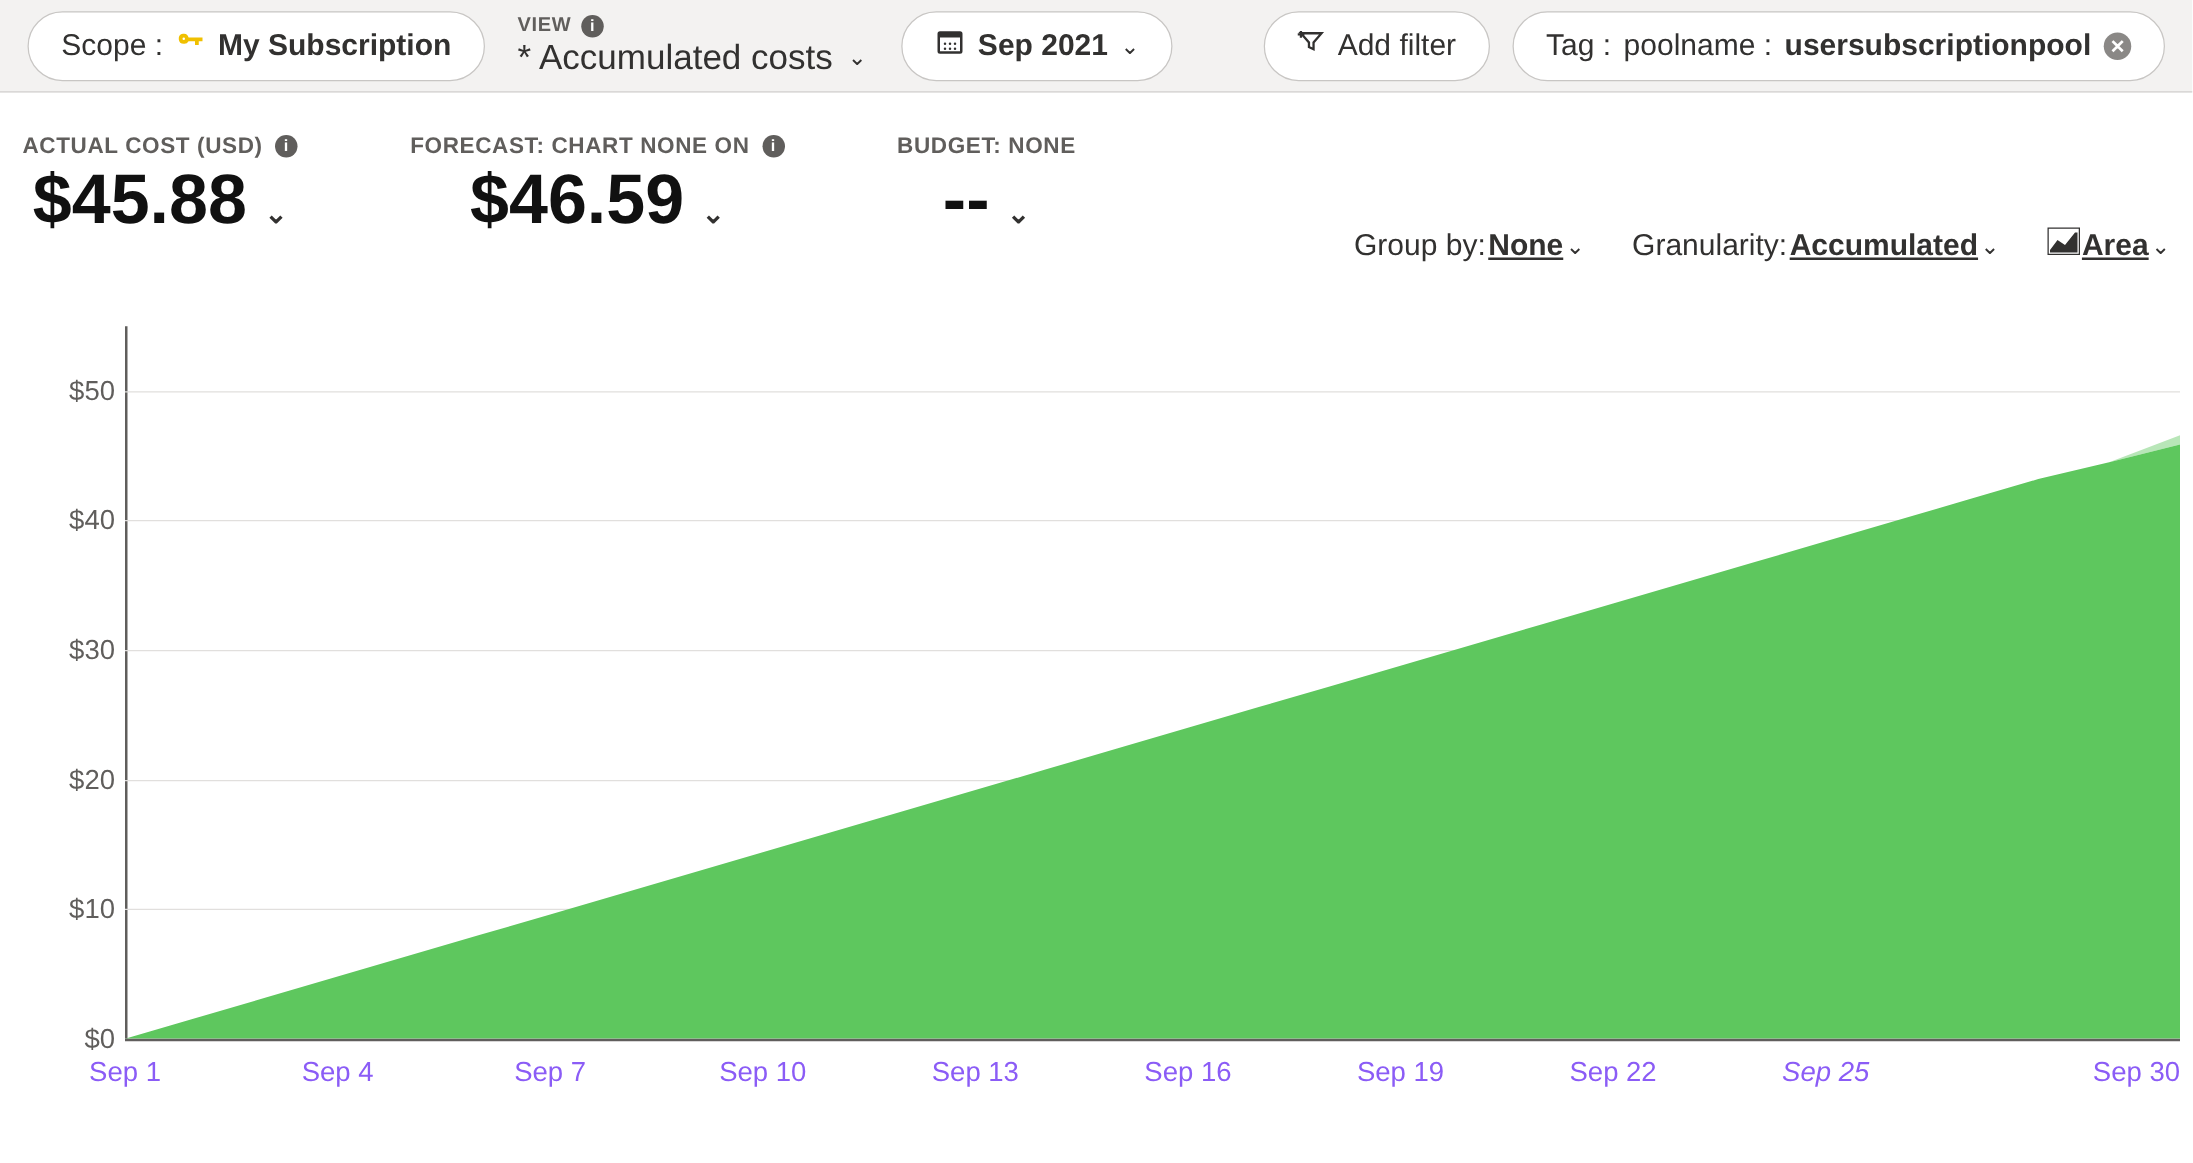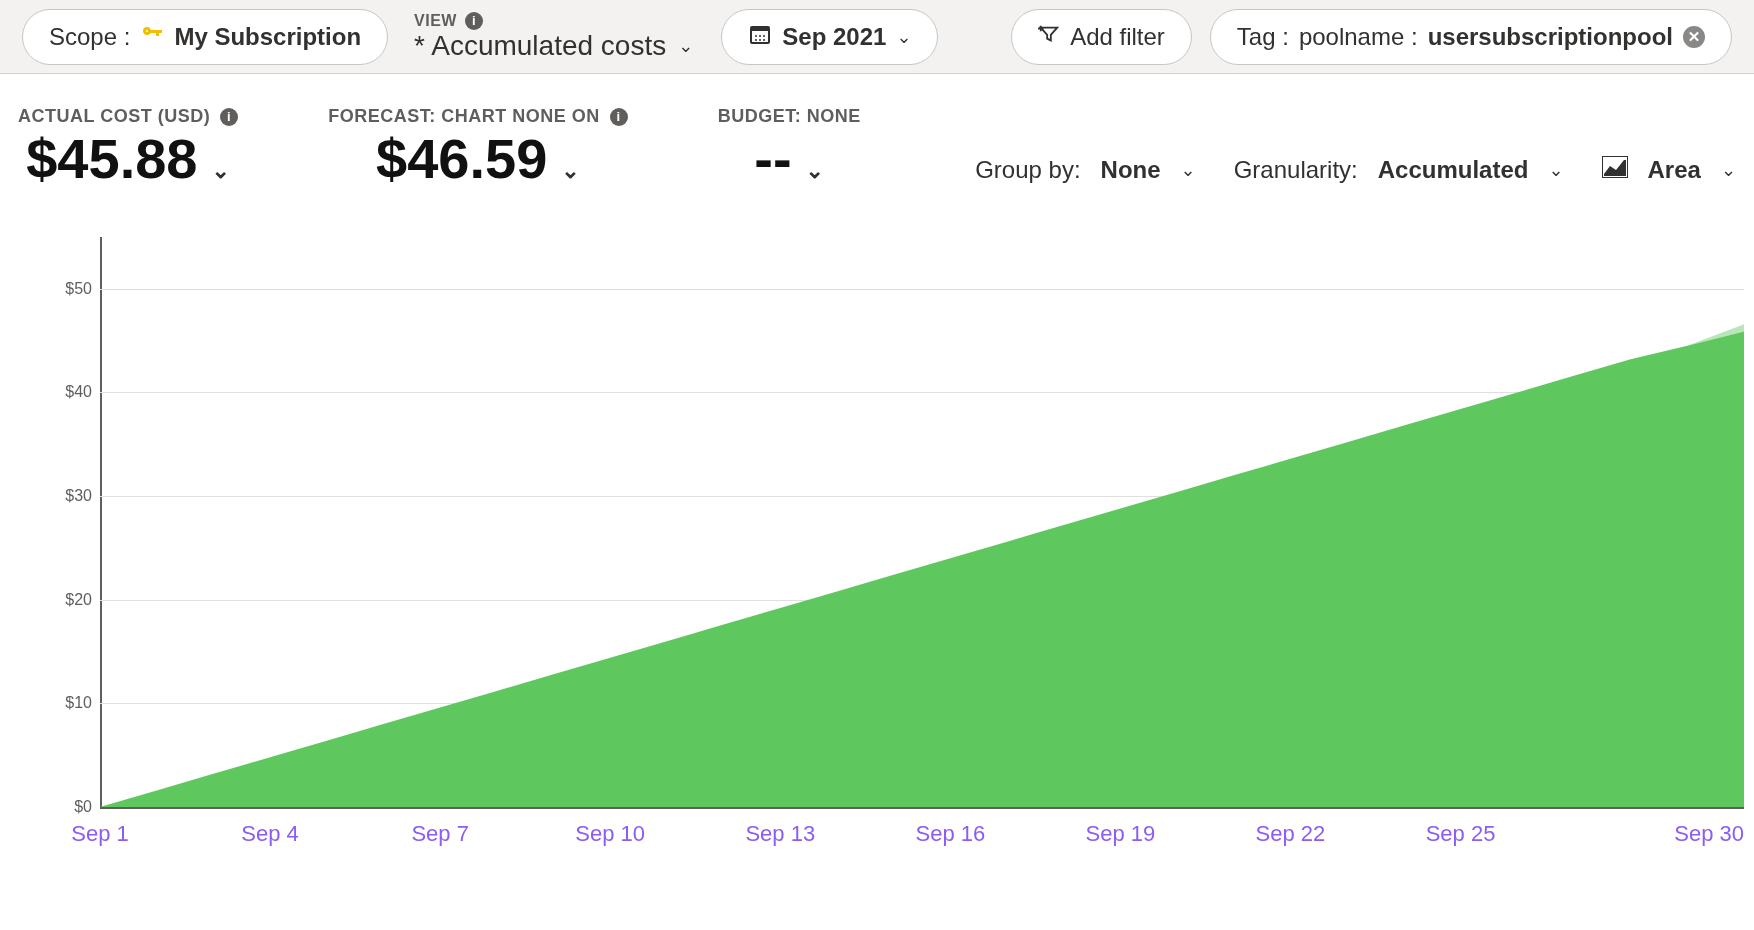--- a/index.html
+++ b/index.html
@@ -97,40 +97,40 @@
   .kpi-value .chev { font-size: 22px; }
 
   .controls {
     margin-left: auto;
     display: flex;
     align-items: center;
     gap: 38px;
     padding-top: 50px;
     font-size: 24px;
   }
-  .ctl { display: flex; align-items: center; gap: 20px; cursor: pointer; }
+  .ctl { display: flex; align-items: center; gap: 2px; cursor: pointer; margin-top: 26px; }
   .ctl .label { color: #323130; }
-  .ctl .val { font-weight: 600; }
+  .ctl .val { font-weight: 600; text-decoration: underline; }
 
   
   .chart-wrap {
     position: relative;
     margin: 40px 10px 0 10px;
     height: 630px;
   }
   .y-axis {
     position: absolute;
     left: 0; top: 0; bottom: 60px;
     width: 90px;
   }
   .y-tick {
     position: absolute;
     right: 8px;
     transform: translateY(-50%);
-    font-size: 16px;
+    font-size: 22px;
     color: #605e5c;
     text-align: right;
   }
   .gridline {
     position: absolute;
     left: 90px; right: 0;
     height: 1px;
     background: #e1dfdd;
   }
   .plot {
@@ -307,16 +307,16 @@
   </div>
   <div class="x-axis" id="x-axis">
       <div class="x-tick" style="left: 0%;">Sep 1</div>
       <div class="x-tick" style="left: 10.3448%;">Sep 4</div>
       <div class="x-tick" style="left: 20.6897%;">Sep 7</div>
       <div class="x-tick" style="left: 31.0345%;">Sep 10</div>
       <div class="x-tick" style="left: 41.3793%;">Sep 13</div>
       <div class="x-tick" style="left: 51.7241%;">Sep 16</div>
       <div class="x-tick" style="left: 62.069%;">Sep 19</div>
       <div class="x-tick" style="left: 72.4138%;">Sep 22</div>
-      <div class="x-tick" style="left: 82.7586%;">Sep 25</div>
+      <div class="x-tick" style="left: 82.7586%; font-style: italic;">Sep 25</div>
       <div class="x-tick last" style="left: 100%;">Sep 30</div>
     </div>
 </div>
 
 </body></html>

